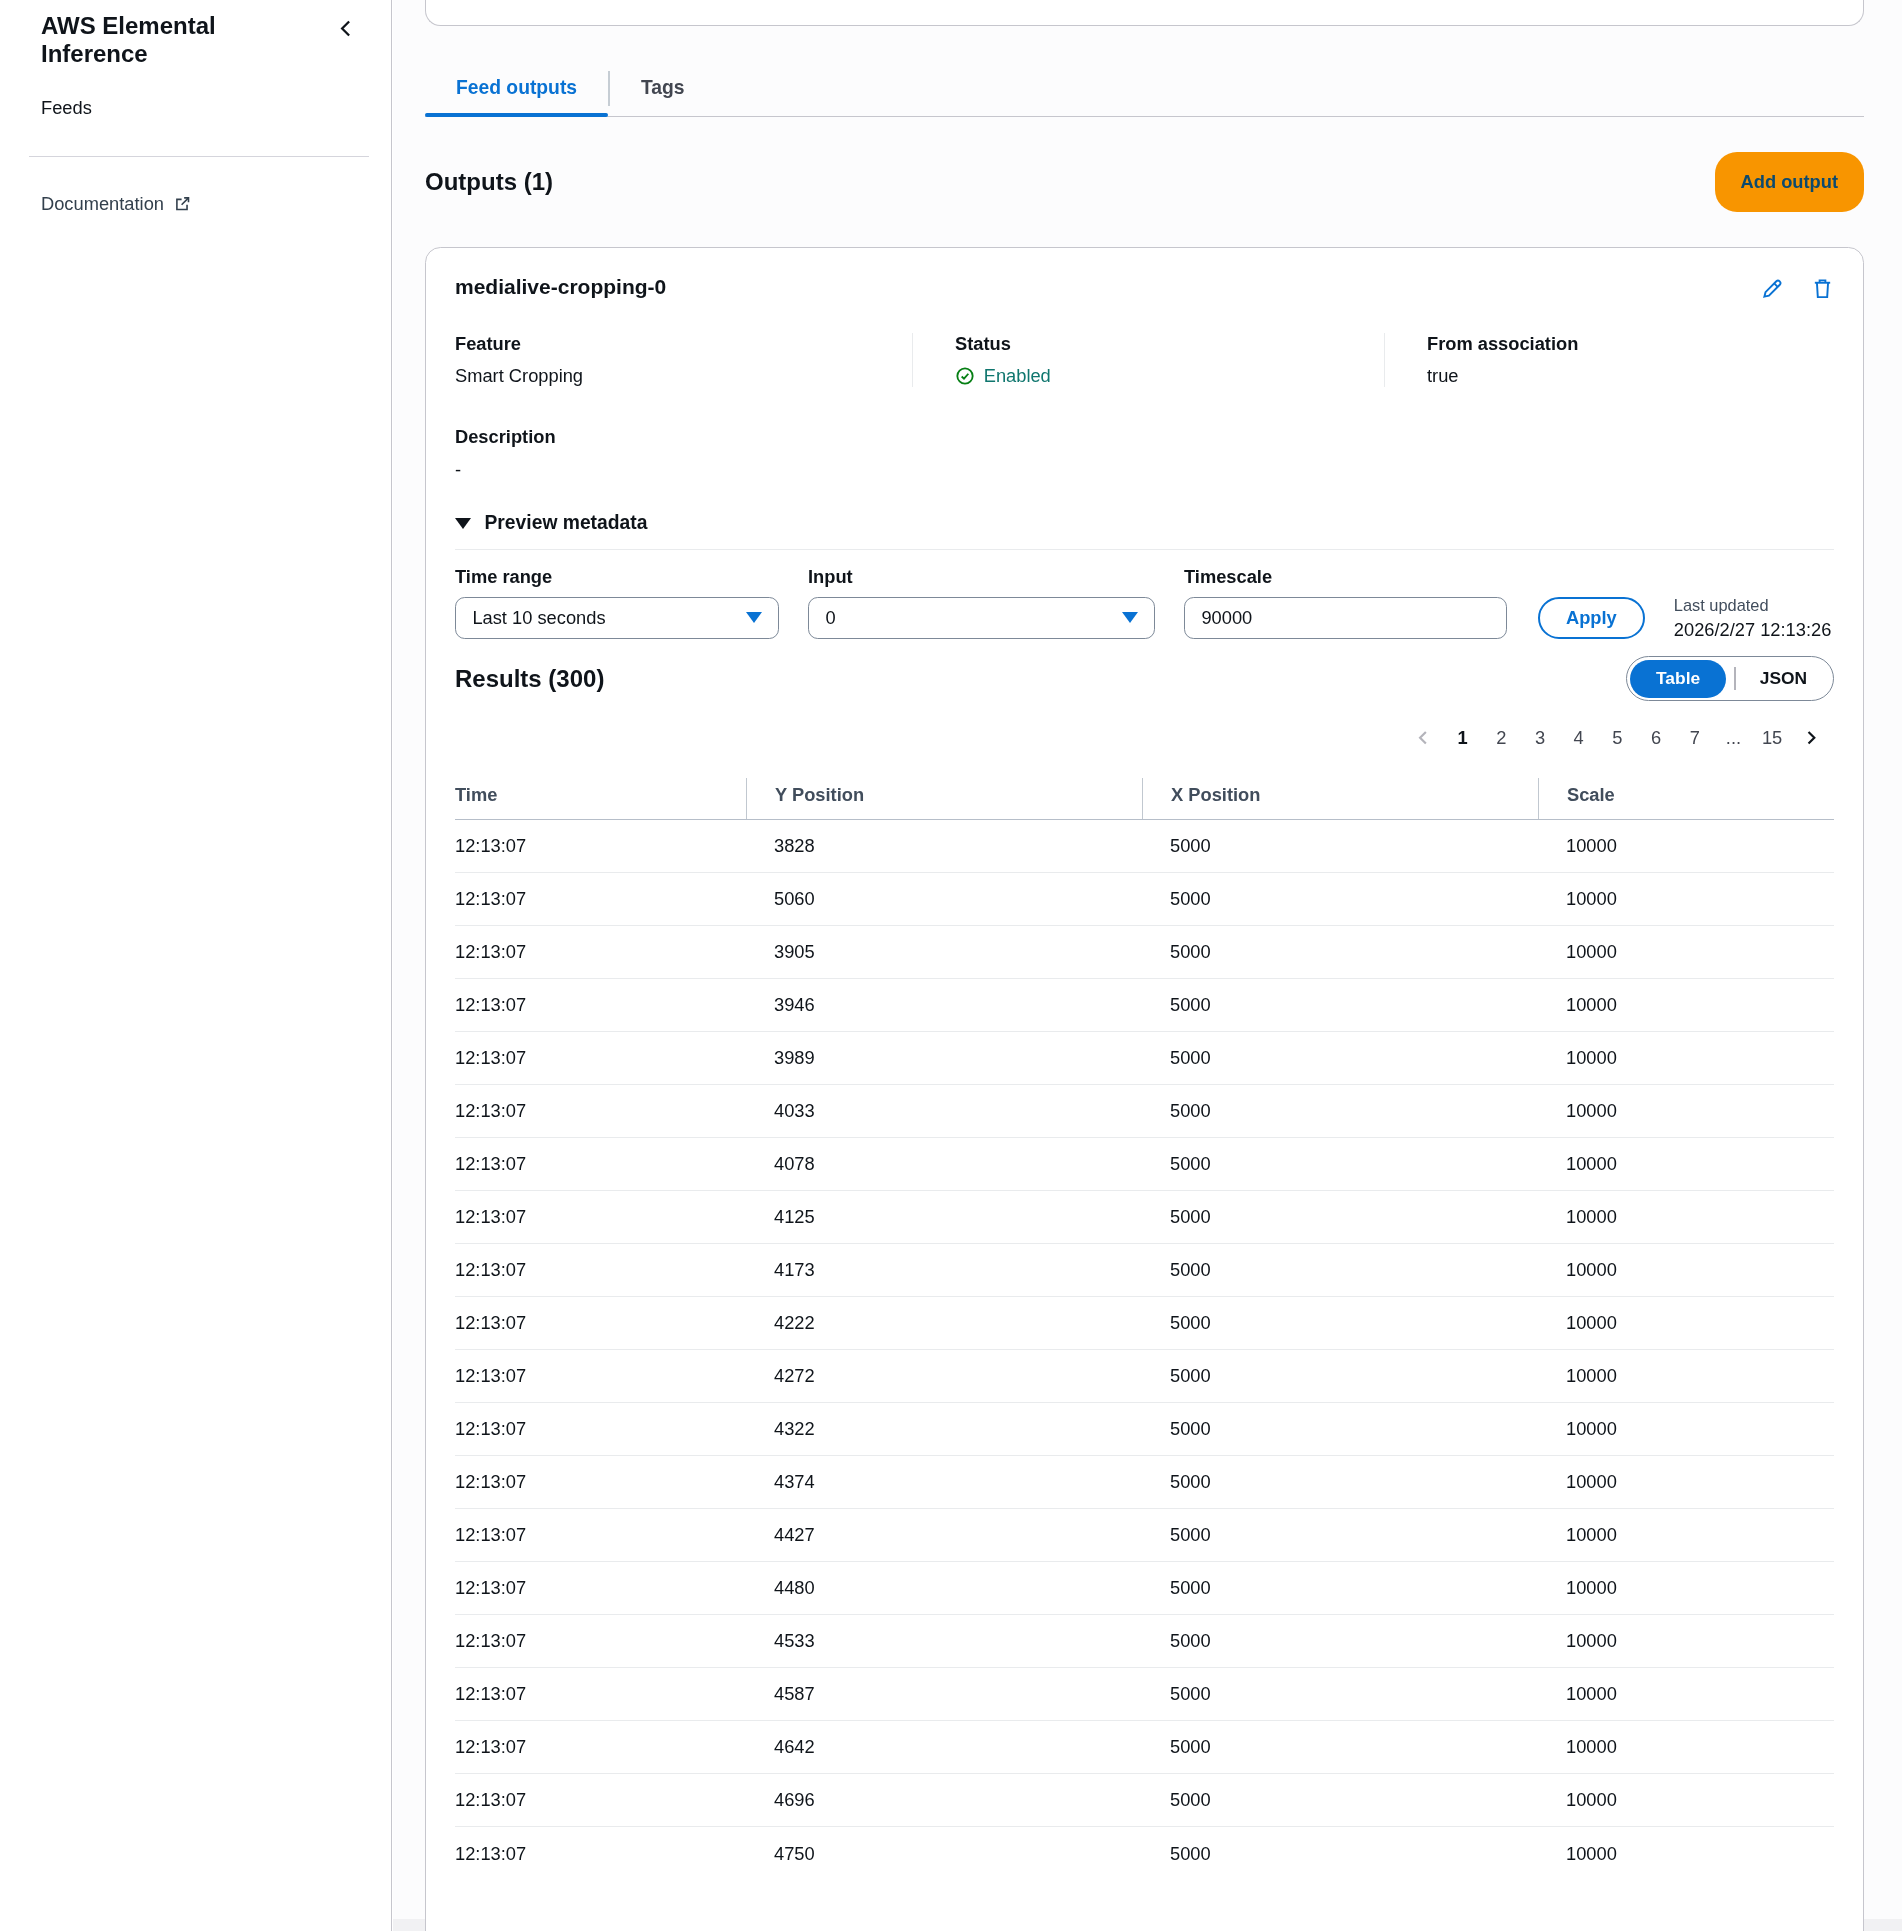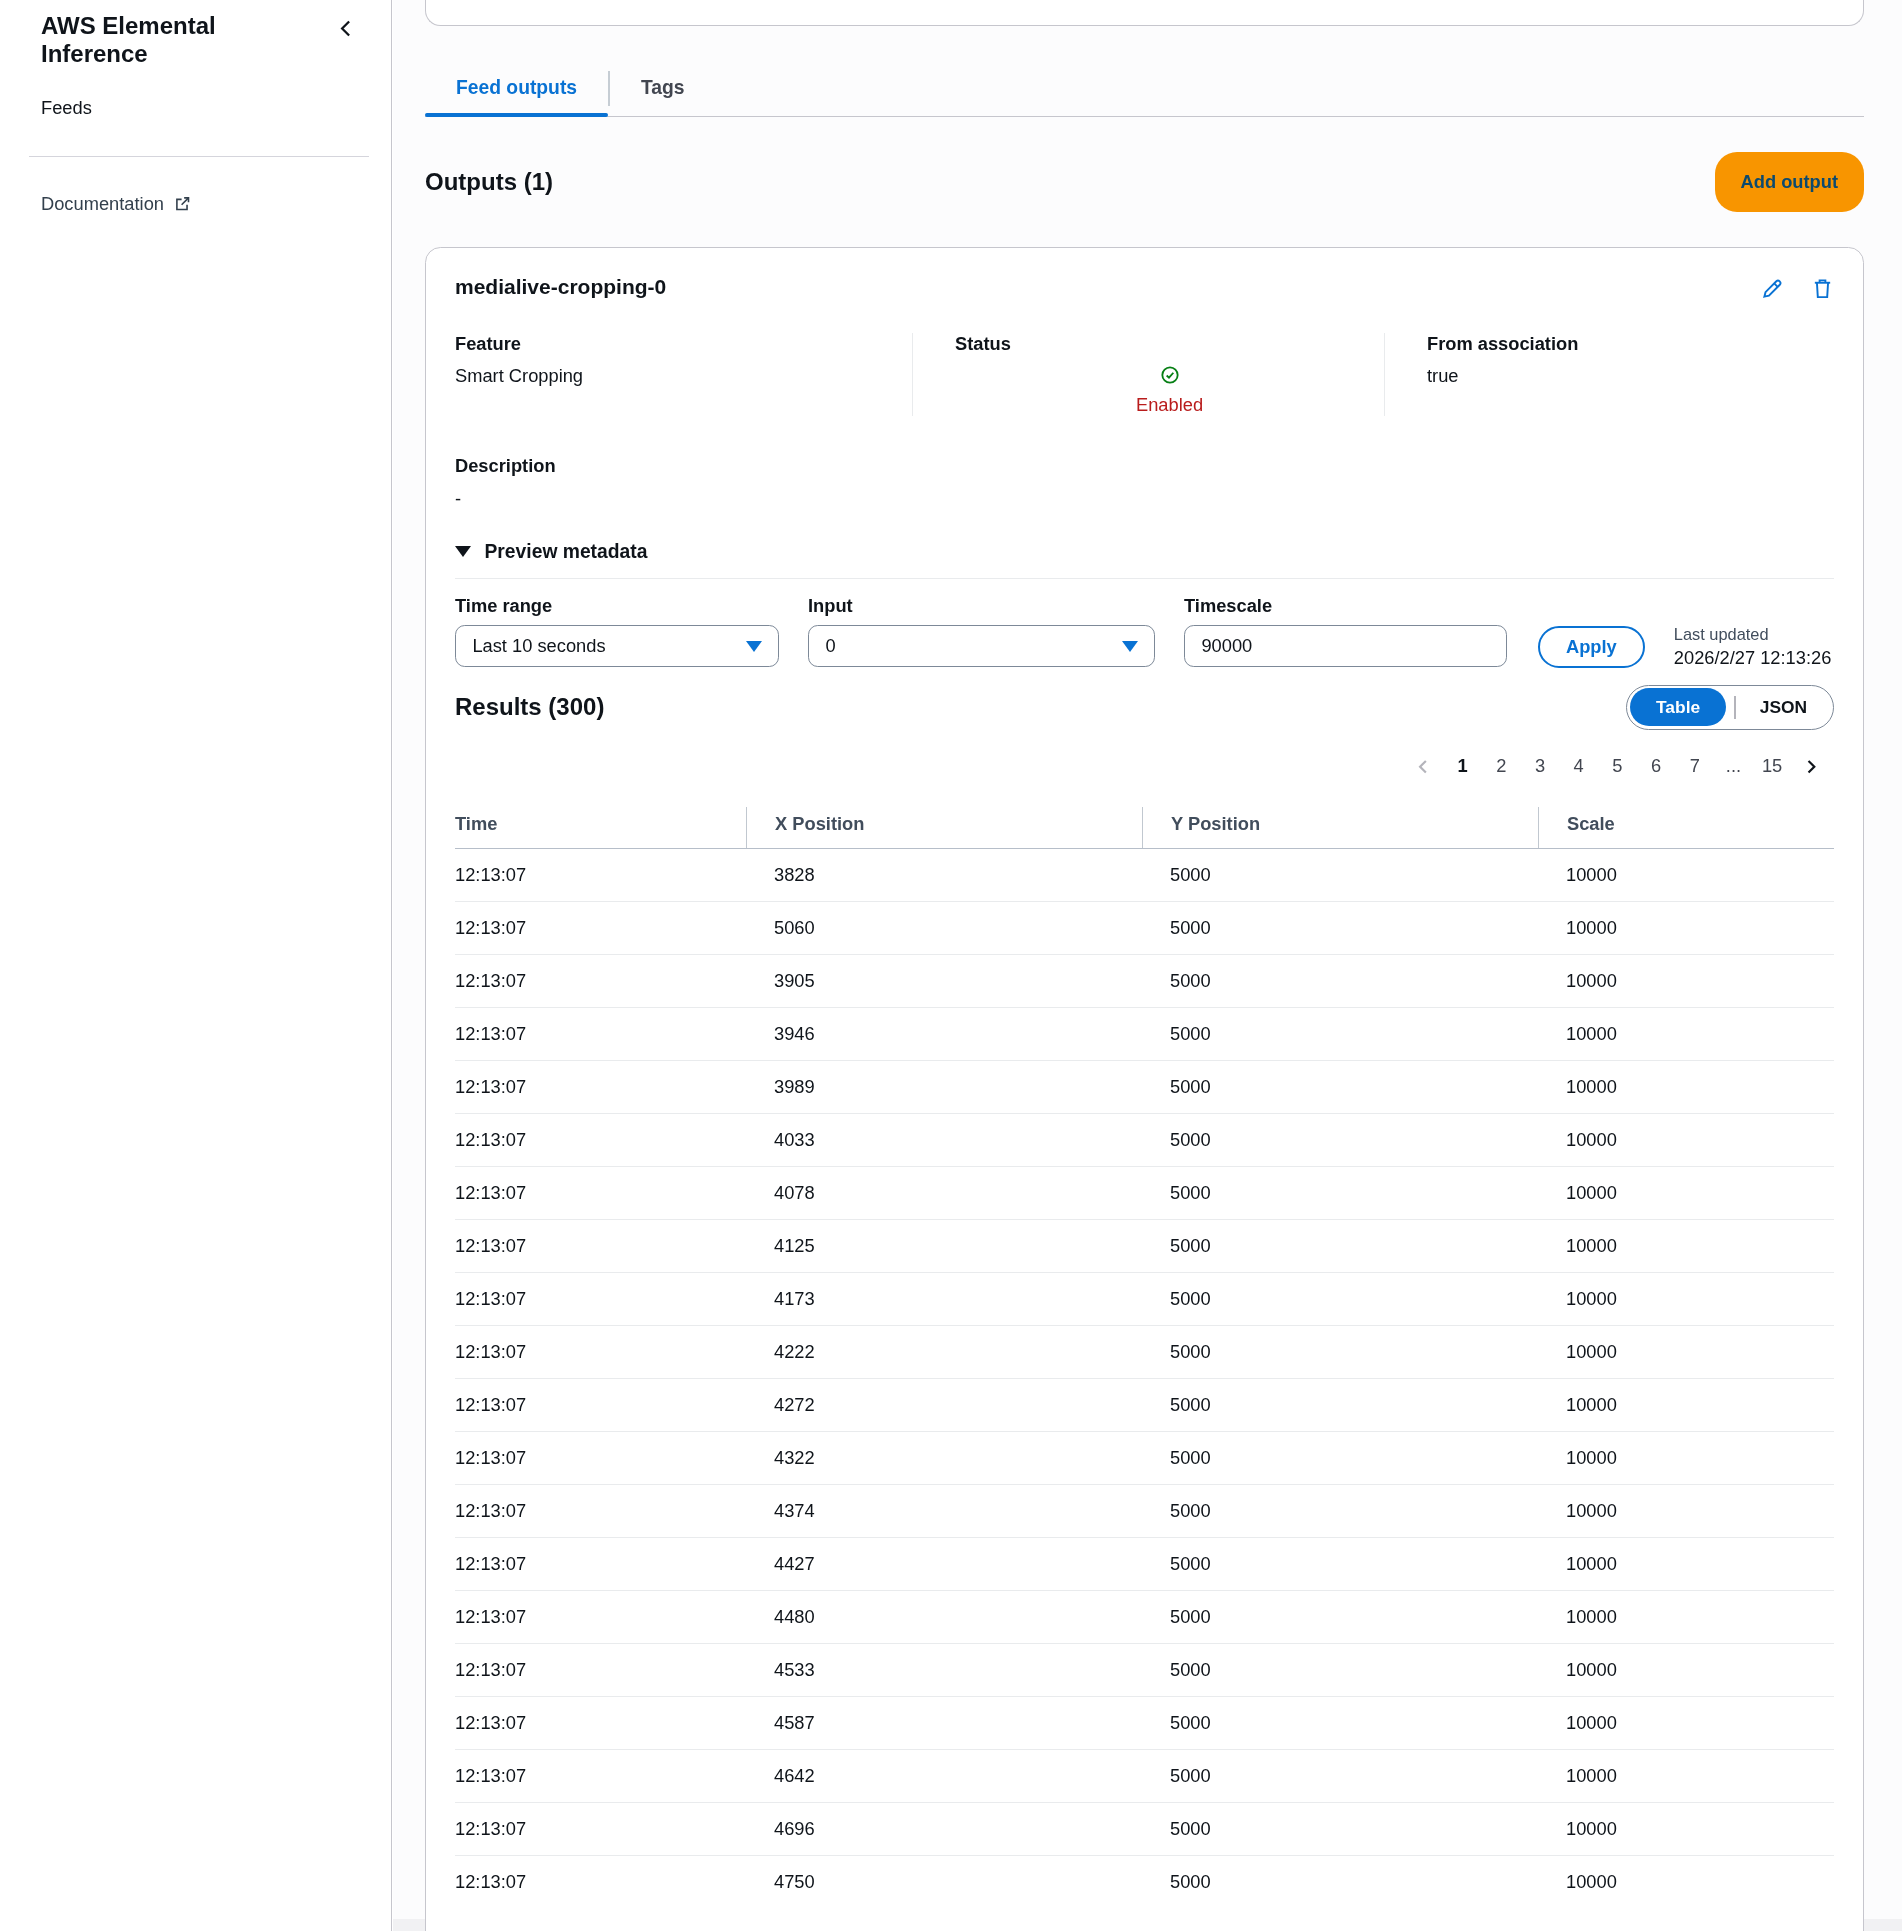--- a/index.html
+++ b/index.html
@@ -81,21 +81,21 @@
   .card-head { display:flex; align-items:flex-start; justify-content:space-between;gap:8px; }
   .card-title { font-size:21px; font-weight:700; }
   .card-actions { display:flex; align-items:center; gap:27px; margin-top:1.9px; }
   .icon-btn { width:23px; height:23px; cursor:pointer; color:#0972d3; }
 
   
   .kv-grid { margin-top:33px; display:grid; grid-template-columns:457px 472px 1fr; }
   .kv-col + .kv-col { border-left:1.9px solid #e9ebed; padding-left:42px; }
   .kv-label { font-size:18.3px; font-weight:700; color:#0f141a; }
   .kv-value { margin-top:10.6px; font-size:18.3px; color:#0f141a; }
-  .status-ok { display:flex; align-items:center; gap:8.7px; color:#b91c1c;flex-direction:column; }
+  .status-ok { display:flex; align-items:center; gap:8.7px; color:#0f766e; }
   .desc-block { margin-top:39px; }
 
   
   .expand-head { margin-top:31px; display:flex; align-items:center; gap:13.5px; cursor:pointer; }
   .caret-down-black {
     width:0; height:0; border-left:8.7px solid transparent; border-right:8.7px solid transparent;
     border-top:11.6px solid #0f141a;
   }
   .expand-label { font-size:19.3px; font-weight:700; }
   .expand-rule { margin-top:15.4px; border-top:1.9px solid #e9ebed; }
@@ -323,22 +323,22 @@
         <span class="page-arrow">
           <svg width="17.4" height="17.4" viewBox="0 0 24 24" fill="none" stroke="#0f141a" stroke-width="3">
               <polyline points="9,4 17,12 9,20"></polyline>
             </svg>
         </span>
       </div>
 
       <div class="table">
         <div class="thead">
           <div class="th">Time</div>
+          <div class="th">Y Position</div>
           <div class="th">X Position</div>
-          <div class="th">Y Position</div>
           <div class="th">Scale</div>
         </div>
         <div id="table-body">
             <div class="trow">
               <div class="td">12:13:07</div>
               <div class="td">3828</div>
               <div class="td">5000</div>
               <div class="td">10000</div>
             </div>
             <div class="trow">

